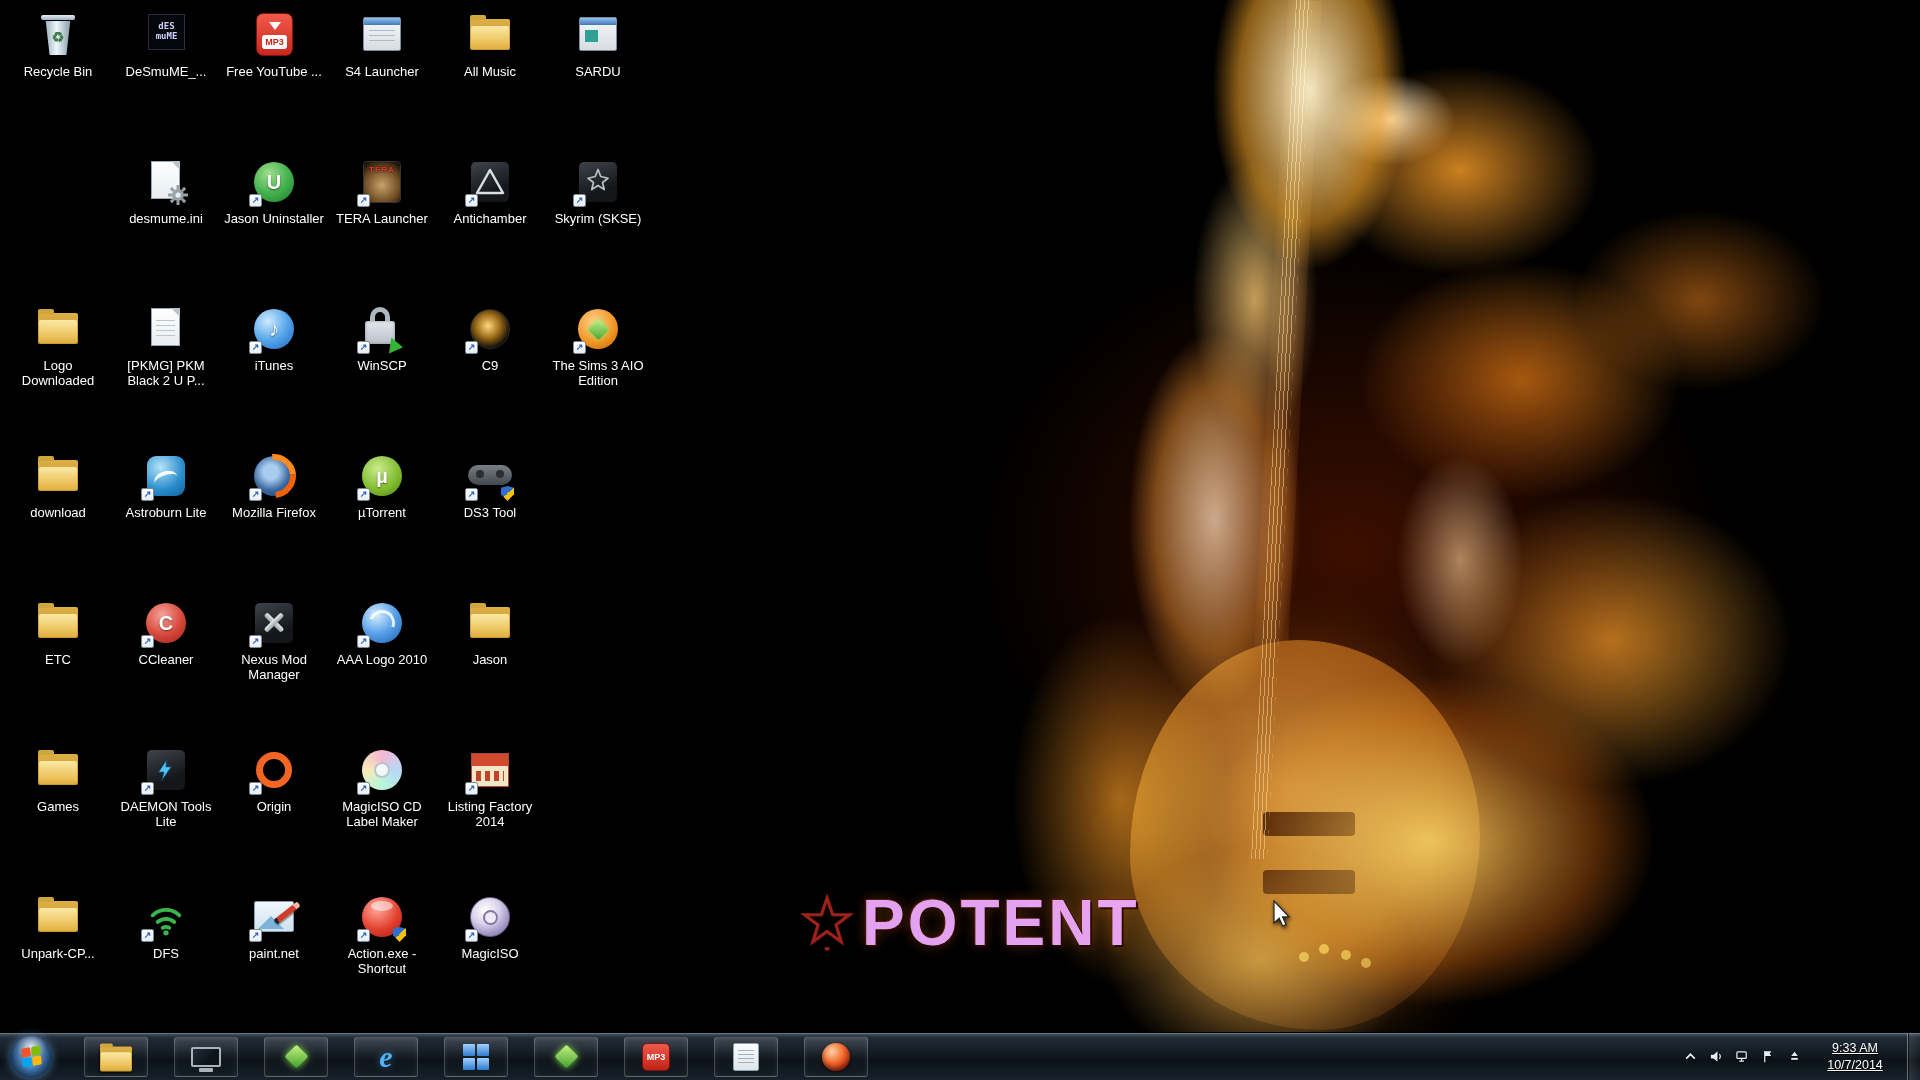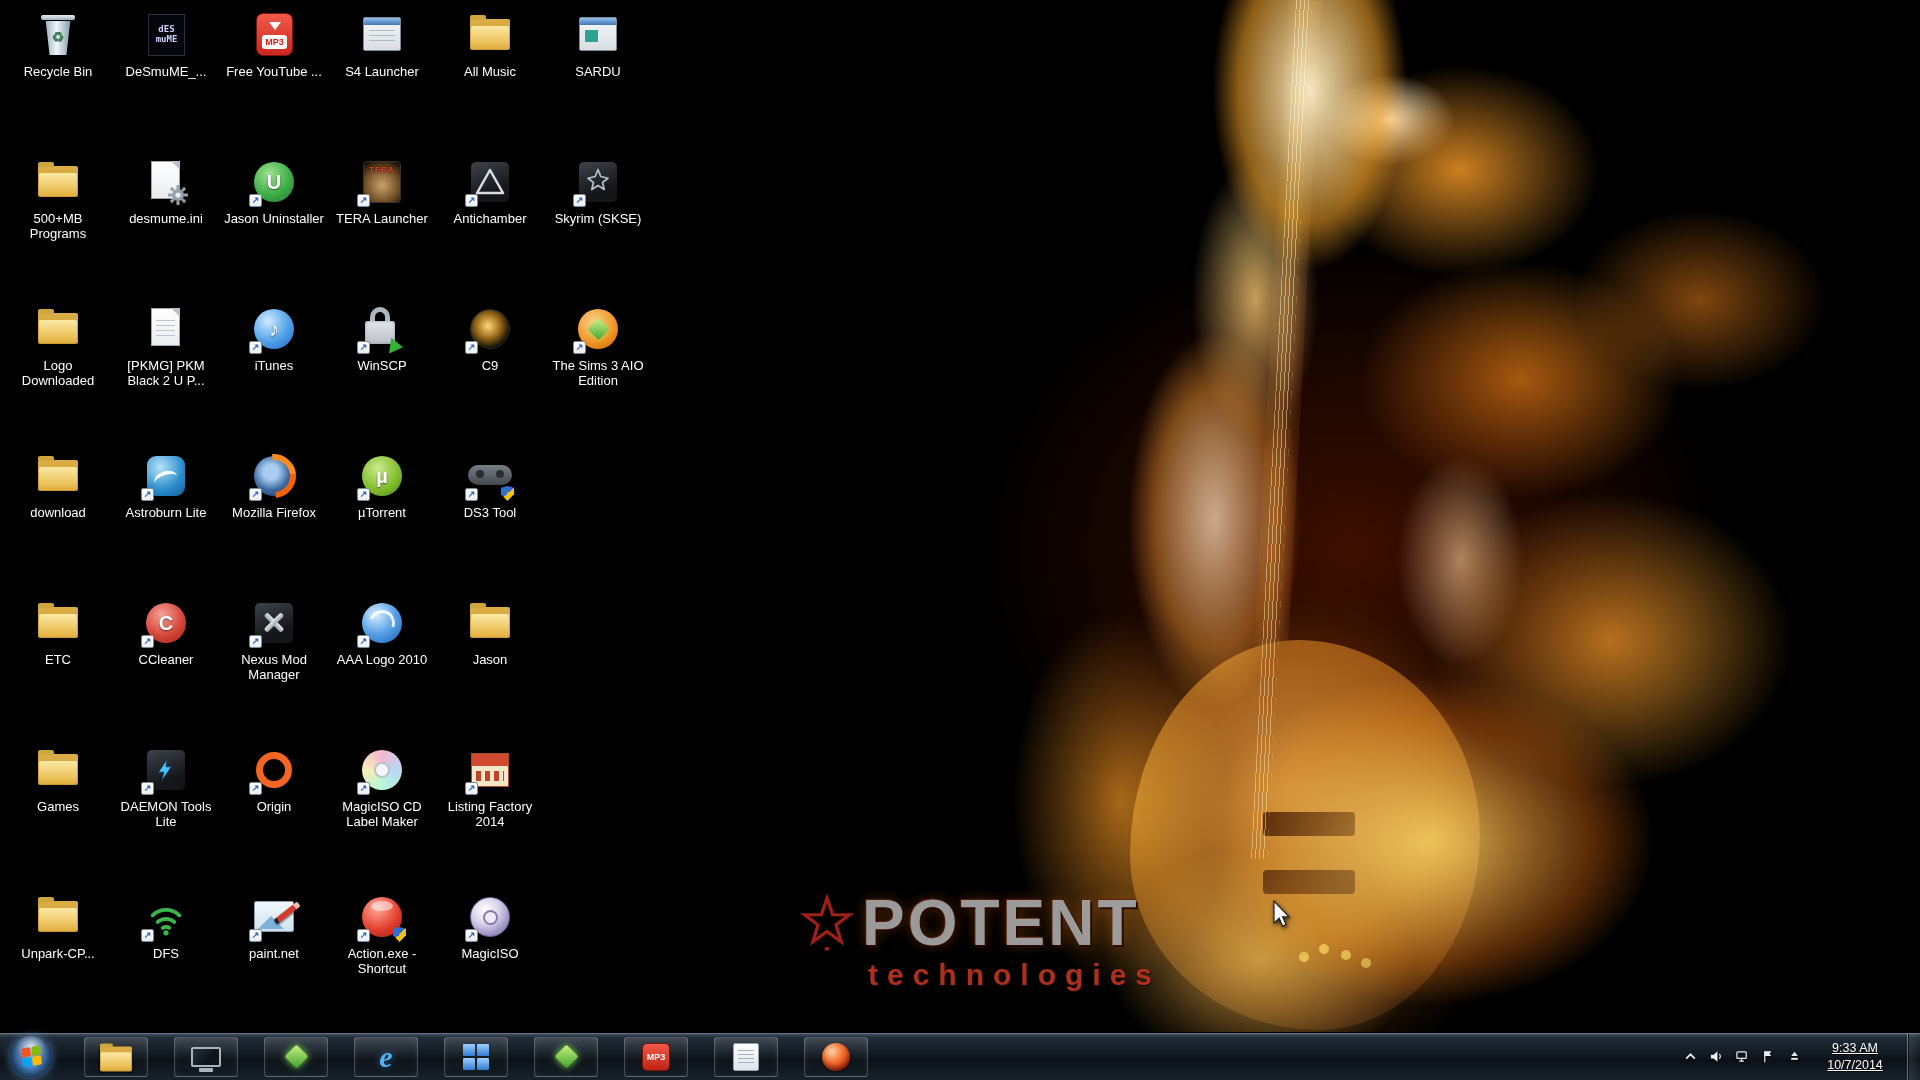--- a/index.html
+++ b/index.html
@@ -34,21 +34,21 @@
     radial-gradient(150px 260px at 1120px 800px,rgba(248,150,35,.65),transparent 72%),
     radial-gradient(300px 220px at 1430px 840px,rgba(255,200,90,.85),rgba(210,100,15,.4) 55%,transparent 75%),
     radial-gradient(180px 130px at 1700px 300px,rgba(255,140,30,.5),transparent 70%),
     radial-gradient(220px 160px at 1260px 960px,rgba(255,190,80,.6),transparent 70%),
     radial-gradient(100px 70px at 1390px 120px,rgba(255,255,240,.95),transparent 65%),
     radial-gradient(90px 150px at 1460px 560px,rgba(255,235,180,.8),transparent 70%);}
 
   
   .wm{position:absolute;left:800px;top:893px;display:flex;align-items:flex-start;gap:8px;opacity:.95;}
   .wm-star svg{filter:drop-shadow(1px 1px 0 #1a0301);}
-  .wm1{font-size:64px;font-weight:bold;letter-spacing:3px;color:#a3a3a3;line-height:.95;
+  .wm1{font-size:64px;font-weight:bold;letter-spacing:3px;color:#f0abfc;line-height:.95;
     text-shadow:2px 2px 0 #2a0a02,-1px -1px 0 #5c1d06,0 0 14px rgba(255,120,20,.35);}
   .wm2{font-size:30px;font-weight:bold;letter-spacing:9px;color:#b5331f;margin:4px 0 0 6px;
     text-shadow:1px 1px 0 #200602;}
 
   
   .icons{position:absolute;left:0;top:0;right:0;bottom:48px;}
   .dicon{position:absolute;width:108px;text-align:center;}
   .ic{position:relative;width:52px;height:50px;margin:0 auto;filter:drop-shadow(1px 2px 2px rgba(0,0,0,.85));}
   .lbl{margin:4px auto 0;max-width:104px;color:#fff;font-size:13px;line-height:1.18;
     text-shadow:1px 1px 2px #000,0 0 4px #000;}
@@ -93,21 +93,21 @@
   .g-action::before{content:"";position:absolute;left:9px;top:4px;width:22px;height:10px;border-radius:50%;
     background:rgba(255,255,255,.5);}
 
   .g-dark{position:absolute;left:7px;top:5px;width:38px;height:40px;border-radius:5px;
     background:linear-gradient(160deg,#3e444b,#14161a 70%);display:flex;align-items:center;justify-content:center;
     box-shadow:0 1px 3px rgba(0,0,0,.7);}
   .g-nexus::before,.g-nexus::after{content:"";position:absolute;left:7px;top:17px;width:24px;height:5px;
     border-radius:2px;background:linear-gradient(180deg,#e6ebef,#9aa4ac);}
   .g-nexus::before{transform:rotate(45deg);} .g-nexus::after{transform:rotate(-45deg);}
 
-  .g-desmume{position:absolute;left:8px;top:4px;width:37px;height:42px;background:#05050c;
+  .g-desmume{position:absolute;left:8px;top:4px;width:37px;height:36px;background:#05050c;
     border:1px solid #2e2e3e;display:flex;align-items:center;justify-content:center;}
   .g-desmume span{white-space:pre-line;font-family:"DejaVu Sans Mono",monospace;font-size:9px;
     line-height:1.1;color:#cfd2ff;font-weight:bold;}
 
   .g-ytmp3{position:absolute;left:8px;top:3px;width:37px;height:43px;border-radius:7px;
     background:linear-gradient(180deg,#f25a4a,#c9271e);border:1px solid #7a1410;}
   .g-ytmp3 .arr{position:absolute;top:8px;left:50%;margin-left:-6px;width:0;height:0;
     border:6px solid transparent;border-top:8px solid #fff;}
   .g-ytmp3 .pill{position:absolute;left:5px;right:5px;bottom:6px;height:14px;background:#fff;border-radius:3px;
     color:#cf1f15;font-size:9px;font-weight:bold;line-height:14px;text-align:center;}
@@ -249,41 +249,34 @@
     <div class="flames"></div>
     <div class="wm">
       <span class="wm-star">
         <svg width="54" height="62" viewBox="0 0 24 27">
             <path d="M12 2l2.5 7.4H22l-6 4.5 2.3 7.5L12 16.8l-6.3 4.6L8 13.9 2 9.4h7.5z" fill="none" stroke="#a8241c" stroke-width="1.4"></path>
             <path d="M11 24.5h2" stroke="#a8241c" stroke-width="1.4"></path>
           </svg>
       </span>
       <div class="wm-text">
         <div class="wm1">POTENT</div>
-        <div class="wm2">technologies</div>
       </div>
     </div>
   </div>
 
   <div class="icons">
       <div class="dicon" style="left: 4px; top: 10px;">
         <div class="ic">
           <span class="g-recycle">
             <i class="lid"></i>
             <i class="bin"></i>
             <b class="sym">♻</b>
           </span>
         </div>
         <div class="lbl">Recycle Bin</div>
-      </div>
-      <div class="dicon" style="left: 4px; top: 157px;">
-        <div class="ic">
-          <span class="g-folder"></span>
-        </div>
-        <div class="lbl">500+MB Programs</div>
       </div>
       <div class="dicon" style="left: 4px; top: 304px;">
         <div class="ic">
           <span class="g-folder"></span>
         </div>
         <div class="lbl">Logo Downloaded</div>
       </div>
       <div class="dicon" style="left: 4px; top: 451px;">
         <div class="ic">
           <span class="g-folder"></span>

